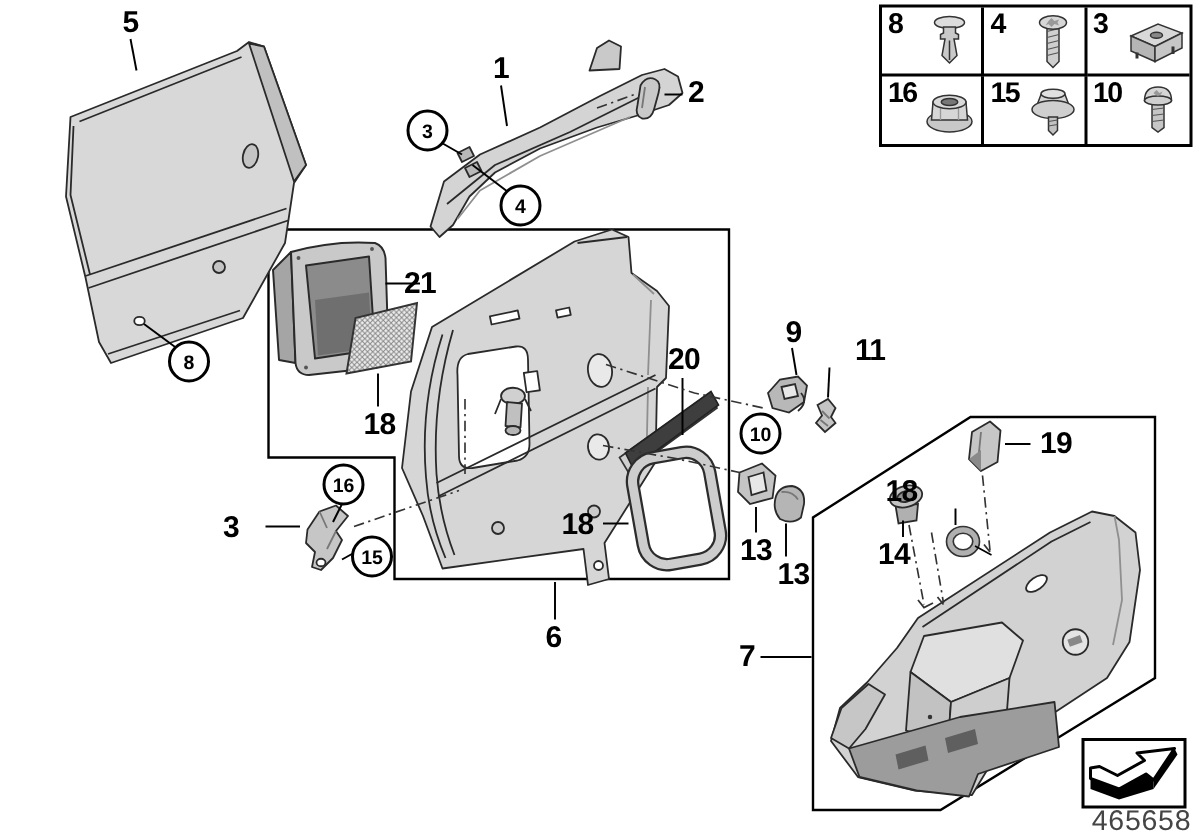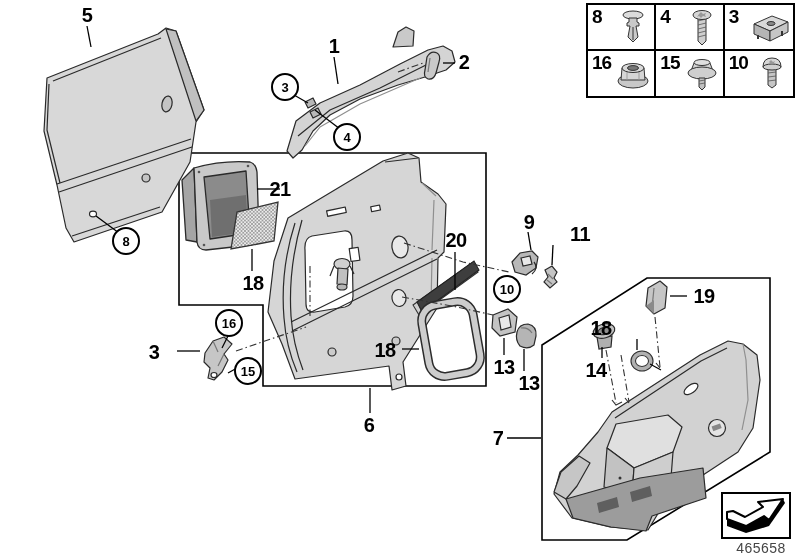--- a/index.html
+++ b/index.html
@@ -9,21 +9,21 @@
   .co{position:absolute;transform:translate(-50%,-50%);font-weight:700;font-size:20px;color:#000;line-height:1;letter-spacing:-0.5px;}
   .co.circ{width:24px;height:24px;border:2px solid #000;border-radius:50%;background:#fff;
            font-size:13px;display:flex;align-items:center;justify-content:center;letter-spacing:0;}
   #grid{position:absolute;left:586px;top:3px;width:209px;height:95px;border:2px solid #000;background:#fff;
         display:grid;grid-template-columns:1fr 1fr 1fr;grid-template-rows:1fr 1fr;box-sizing:border-box;}
   .cell{position:relative;border-right:2px solid #000;border-bottom:2px solid #000;}
   .cell:nth-child(3n){border-right:none;}
   .cell:nth-child(n+4){border-bottom:none;}
   .cell .num{position:absolute;left:4px;top:1px;font-weight:700;font-size:19px;letter-spacing:-1px;}
   .cell svg{position:absolute;right:1px;top:2px;}
-  #partnum{position:absolute;left:761px;top:548px;transform:translate(-50%,-50%);font-size:14px;color:#454545;letter-spacing:0.5px;}
+  #partnum{position:absolute;left:761px;top:548px;transform:translate(-50%,-50%);font-size:19px;color:#454545;letter-spacing:0.5px;}
 </style>
 </head>
 <body>
 
 <div id="stage">
 
 <svg id="art" width="800" height="560" viewBox="0 0 800 560">
   <defs>
     <pattern id="mesh" width="3.5" height="3.5" patternUnits="userSpaceOnUse">
       <rect width="3.5" height="3.5" fill="#ececec"></rect>

